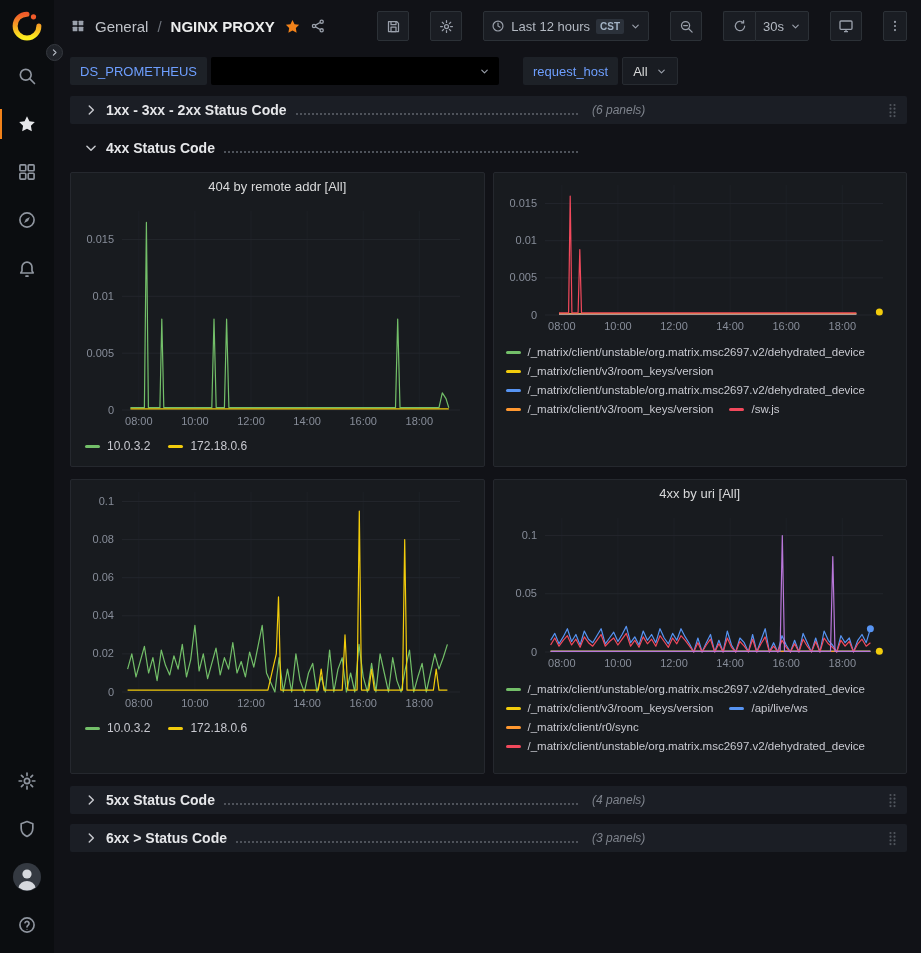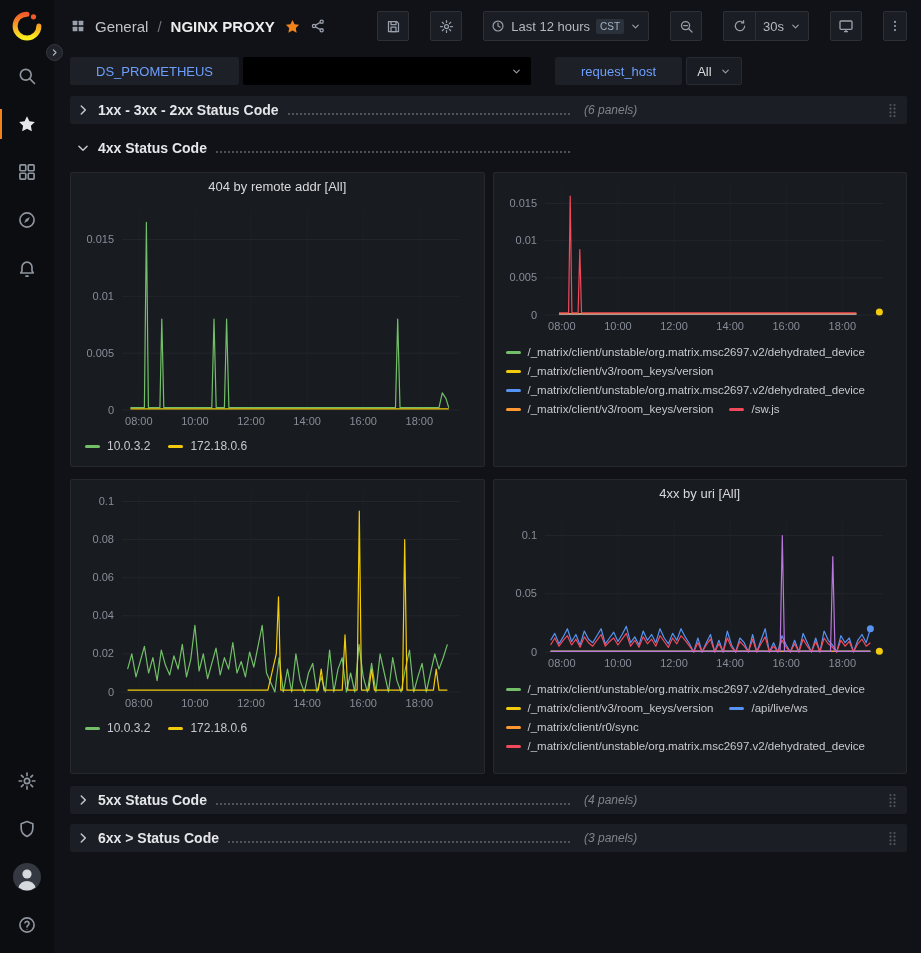--- a/index.html
+++ b/index.html
@@ -27,38 +27,38 @@
   .crumb-sep { color:#6f747d; }
   .crumb-title { color:#eceded; font-weight:700; cursor:pointer; }
   .crumb-icon { display:flex; align-items:center; cursor:pointer; }
   .topbar-actions { margin-left:auto; display:flex; align-items:center; gap:21px; }
   .tb-btn { height:30px; min-width:32px; padding:0 7px; background:#1a1d23; border:1px solid #2c3137;
     border-radius:2px; display:flex; align-items:center; justify-content:center; gap:6px;
     color:#b3b9c2; font-size:13px; cursor:pointer; font-family:inherit; }
   .btn-group { display:flex; }
   .btn-group .tb-btn:first-child { border-radius:2px 0 0 2px; border-right:0; }
   .btn-group .tb-btn:last-child { border-radius:0 2px 2px 0; }
-  .tz-badge { font-size:10px; font-weight:400; background:#2b313a; color:#a4b4c6; padding:2px 4px; border-radius:2px; }
+  .tz-badge { font-size:10px; font-weight:700; background:#2b313a; color:#a4b4c6; padding:2px 4px; border-radius:2px; }
   .kebab-btn { min-width:24px; padding:0 3px; }
 
   
   .varbar { height:38px; display:flex; align-items:center; padding:0 14px 0 16px; }
   .var-pair { display:flex; align-items:center; gap:4px; }
-  .var-label { height:28px; display:flex; align-items:center; padding:0 26px; background:#1d2127;
+  .var-label { height:28px; display:flex; align-items:center; padding:0 10px; background:#1d2127;
     color:#6e9fff; font-size:13px; font-weight:500; border-radius:2px; cursor:default; }
   .var-value-black { height:28px; width:288px; background:#000; border-radius:2px;
     display:flex; align-items:center; justify-content:flex-end; padding-right:9px; cursor:pointer; }
   .var-value { height:28px; display:flex; align-items:center; gap:8px; padding:0 10px;
     background:#191c22; border:1px solid #272b31; border-radius:2px; font-size:13px; color:#d8d9da; cursor:pointer; }
   .var-gap { width:24px; }
 
   
   .content { padding:6px 14px 0 16px; }
   .row-header { height:28px; display:flex; align-items:center; gap:8px; margin-bottom:10px;
-    padding:0 10px 0 6px; border-radius:2px; cursor:pointer; }
+    padding:0 10px 0 14px; border-radius:2px; cursor:pointer; }
   .row-header.collapsed { background:#1b1e25; }
   .row-title-wrap { display:flex; align-items:baseline; width:472px; }
   .row-title { font-size:14px; font-weight:700; color:#e5e6e9; white-space:nowrap; }
   .leader { flex:1; border-bottom:2px dotted #4e525a; margin:0 0 3px 9px; height:3px; }
   .row-count { font-size:12px; font-style:italic; color:#7e838c; margin-left:6px; white-space:nowrap; }
   .row-drag { margin-left:auto; display:flex; align-items:center; cursor:grab; }
 
   
   .panel-grid { display:grid; grid-template-columns:1fr 1fr; gap:8px; margin-bottom:12px; }
   .panel { background:#181b1f; border:1px solid #25282e; border-radius:2px; height:295px;

